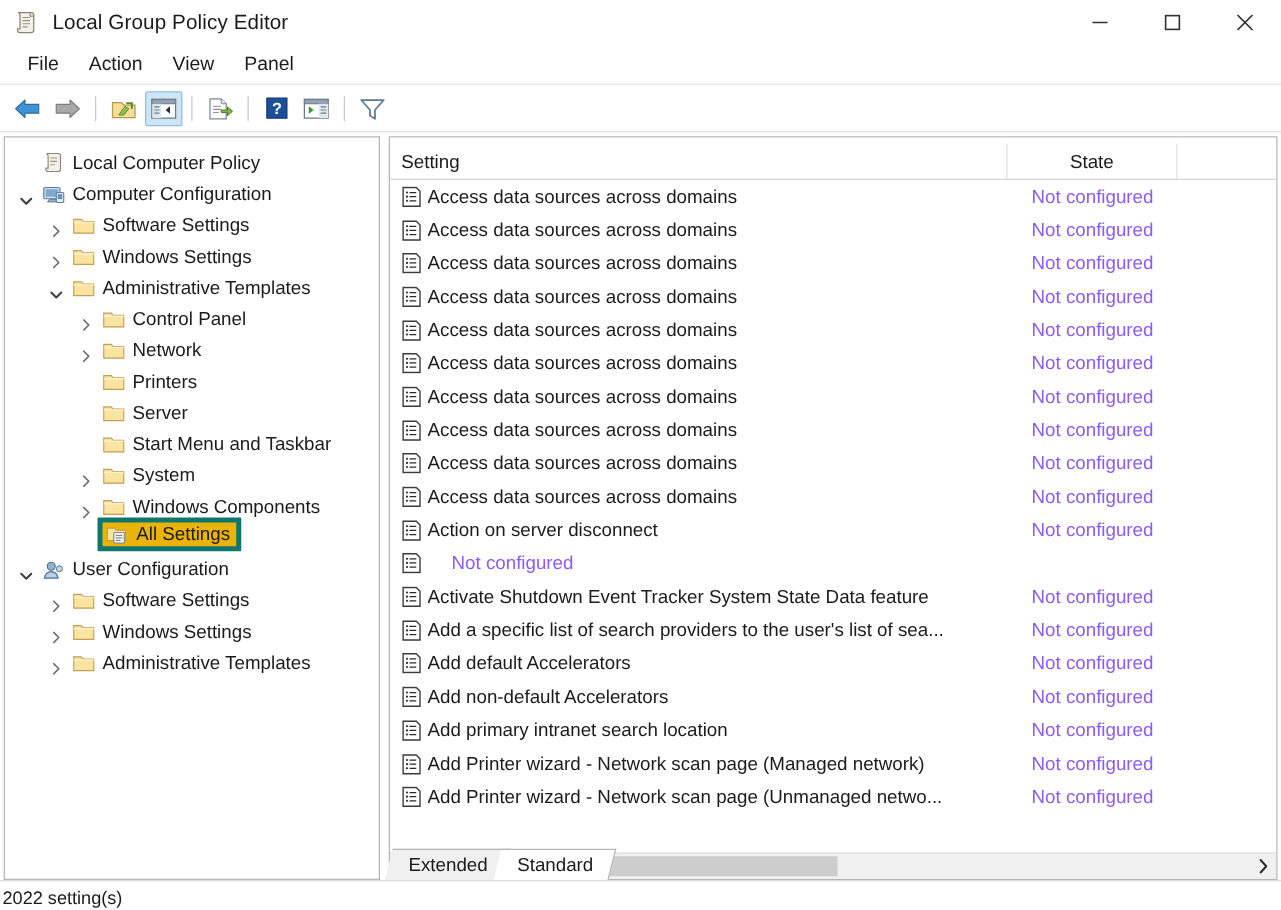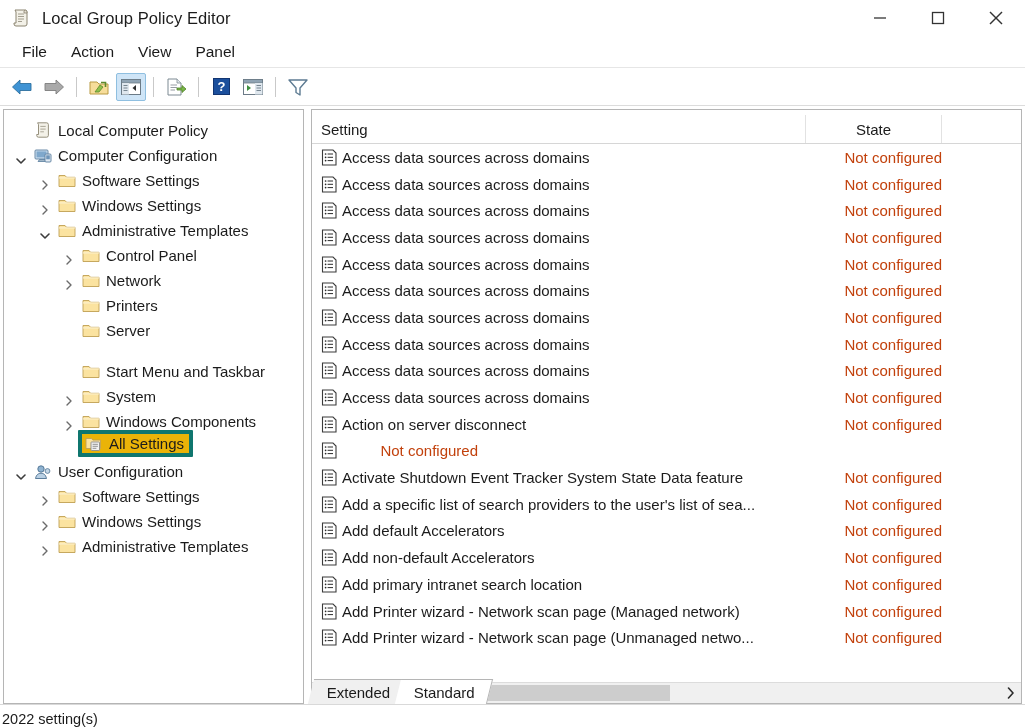--- a/index.html
+++ b/index.html
@@ -242,22 +242,22 @@
     flex: 0 0 464px;
     font-size: 15px;
     color: #1b1b1b;
     overflow: hidden;
     text-overflow: clip;
   }
   .row-state {
     width: 136px;
     flex: 0 0 136px;
     font-size: 15px;
-    color: #c2410c;
-    text-align: right;
+    color: #8b5cf6;
+    text-align: center;
   }
 
   
   .hscroll {
     height: 21px;
     flex: 0 0 21px;
     background: #f0f0f0;
     border-top: 1px solid #dcdcdc;
     display: flex;
     align-items: center;
@@ -596,21 +596,21 @@
               <div class="tree-icon">
                 <svg width="18" height="15" viewBox="0 0 18 15">
                   <path d="M1 2.5 h6 l1.6 1.8 h8.4 v9.2 h-16 z" fill="#fbe3a0" stroke="#c8a košice" stroke-width="0"></path>
                   <path d="M1 2.5 h6 l1.6 1.8 h8.4 v9.2 h-16 z" fill="#fbe3a0" stroke="#bfa055" stroke-width="0.9"></path>
                   <path d="M1 4.3 h16 v1.2 h-16 z" fill="#fdf0cd" stroke="none"></path>
                 </svg>
               </div>
               <div class="tree-label">Server</div>
             </div>
           </div>
-          <div class="tree-row" style="padding-left: 56px; margin-top: 16px;">
+          <div class="tree-row" style="padding-left: 56px;">
             <div class="tw">
               <svg class="chev" width="10" height="10"></svg>
             </div>
             <div class="sel-wrap">
               <div class="tree-icon">
                 <svg width="18" height="15" viewBox="0 0 18 15">
                   <path d="M1 2.5 h6 l1.6 1.8 h8.4 v9.2 h-16 z" fill="#fbe3a0" stroke="#c8a košice" stroke-width="0"></path>
                   <path d="M1 2.5 h6 l1.6 1.8 h8.4 v9.2 h-16 z" fill="#fbe3a0" stroke="#bfa055" stroke-width="0.9"></path>
                   <path d="M1 4.3 h16 v1.2 h-16 z" fill="#fdf0cd" stroke="none"></path>
                 </svg>

